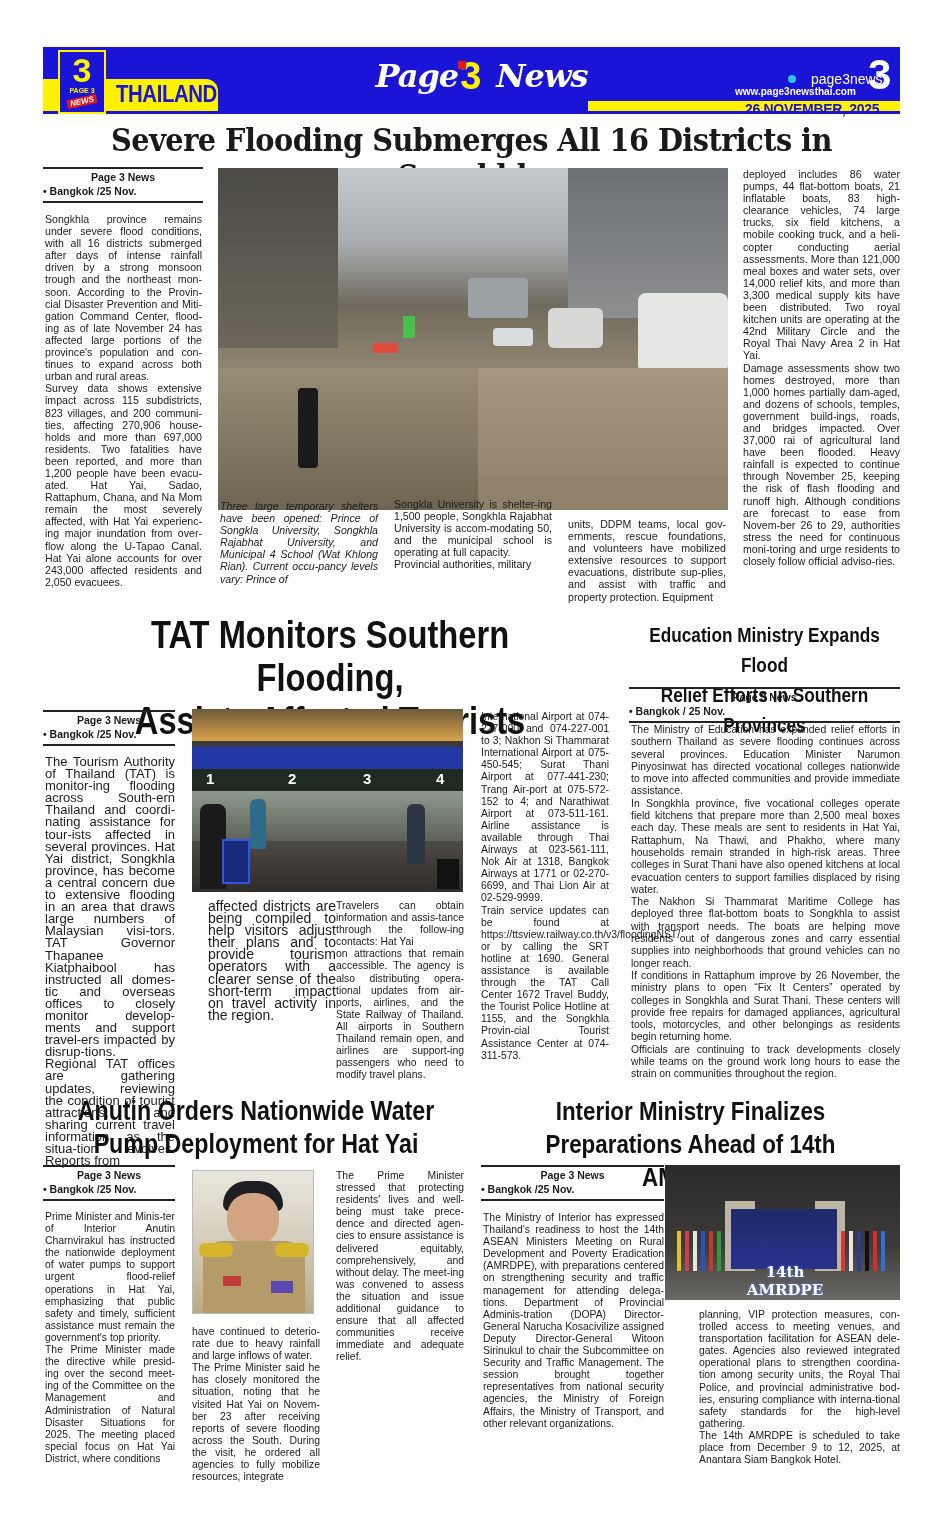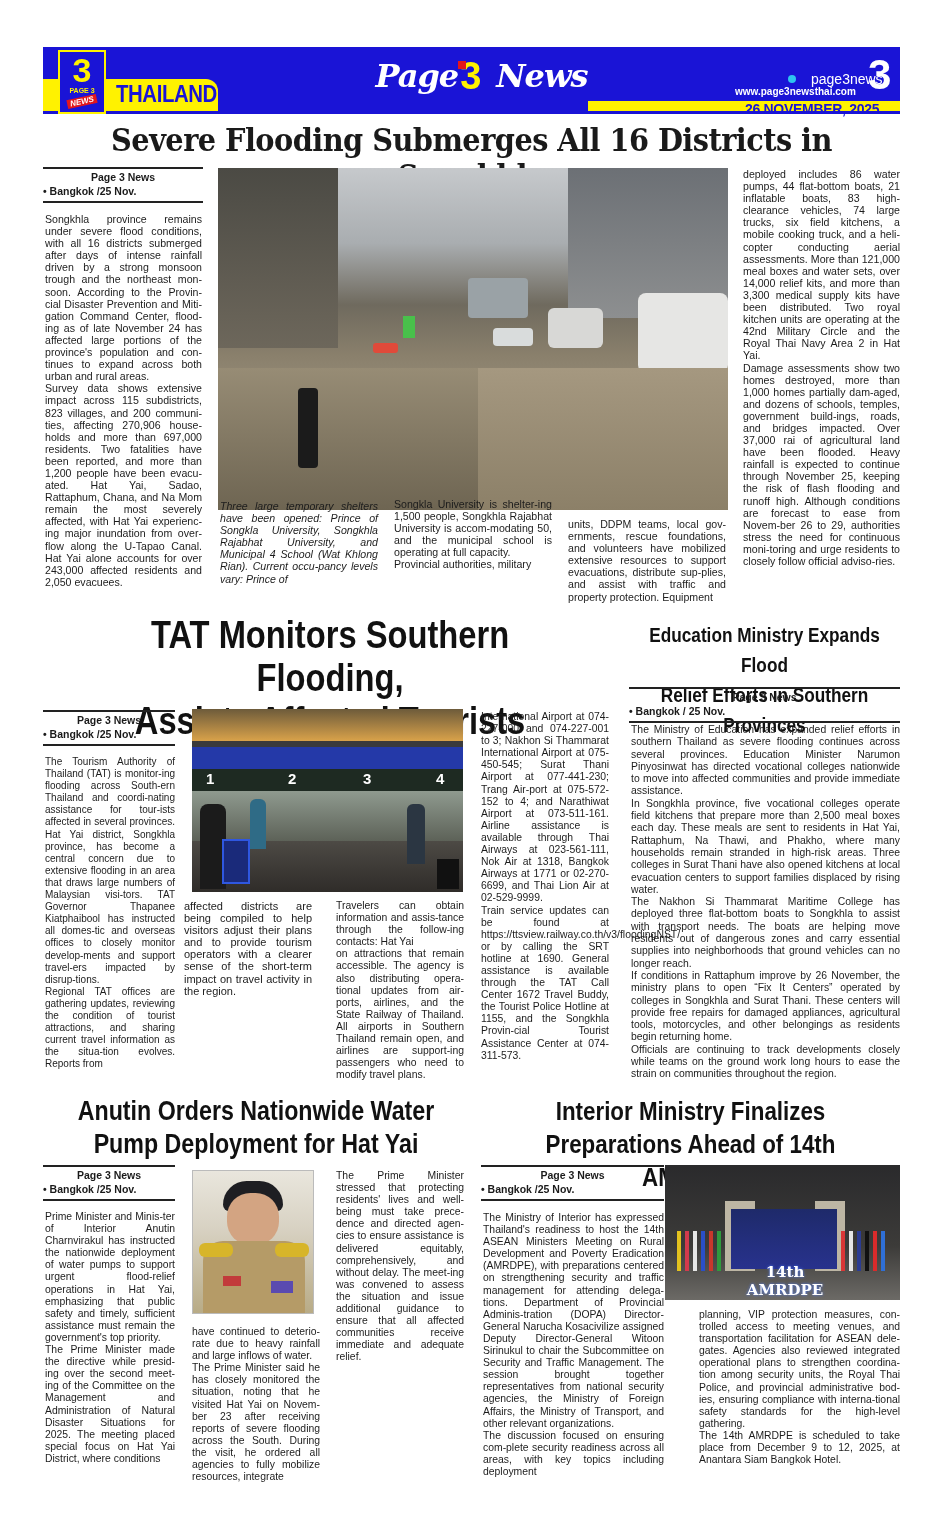--- a/index.html
+++ b/index.html
@@ -112,21 +112,21 @@
 
 <div class="abs h-cond" style="left:40px;top:614px;width:580px;font-size:38px;line-height:43px;transform:scaleX(0.86);">
   <div>TAT Monitors Southern Flooding,</div>
   <div>Assists Affected Tourists</div>
 </div>
 
 <div class="abs byline" style="left:43px;top:710px;width:132px;">
   <div class="src">Page 3 News</div>
   <div class="loc">• Bangkok /25 Nov.</div>
 </div>
-<div class="abs txt" style="left:45px;top:756px;width:130px;font-size:10px;">
+<div class="abs txt" style="left:45px;top:756px;width:130px;font-size:13px;">
   <p>The Tourism Authority of Thailand (TAT) is monitor-ing flooding across South-ern Thailand and coordi-nating assistance for tour-ists affected in several provinces. Hat Yai district, Songkhla province, has become a central concern due to extensive flooding in an area that draws large numbers of Malaysian visi-tors. TAT Governor Thapanee Kiatphaibool has instructed all domes-tic and overseas offices to closely monitor develop-ments and support travel-ers impacted by disrup-tions.</p>
   <p>Regional TAT offices are gathering updates, reviewing the condition of tourist attractions, and sharing current travel information as the situa-tion evolves. Reports from</p>
 </div>
 
 <div class="abs img" style="left:192px;top:709px;width:271px;height:183px;background:#3a3a3c;">
   <div style="position:absolute;left:0;top:0;width:100%;height:32px;background:linear-gradient(180deg,#6d5b3b,#d9a24a);"></div>
   <div style="position:absolute;left:0;top:38px;width:100%;height:22px;background:#2439a8;"></div>
   <div style="position:absolute;left:0;top:60px;width:100%;height:22px;background:#1e2a22;"></div>
   <div style="position:absolute;left:0;top:82px;width:100%;height:50px;background:linear-gradient(180deg,#8f9a8f,#5d6258);"></div>
   <div style="position:absolute;left:0;top:132px;width:100%;height:51px;background:linear-gradient(180deg,#4d4a45,#2f2c29);"></div>
@@ -134,21 +134,21 @@
   <div style="position:absolute;left:96px;top:61px;font-size:15px;font-weight:bold;color:#fff;">2</div>
   <div style="position:absolute;left:171px;top:61px;font-size:15px;font-weight:bold;color:#fff;">3</div>
   <div style="position:absolute;left:244px;top:61px;font-size:15px;font-weight:bold;color:#fff;">4</div>
   <div style="position:absolute;left:8px;top:95px;width:26px;height:85px;background:#1b1b1b;border-radius:8px 8px 0 0;"></div>
   <div style="position:absolute;left:30px;top:130px;width:28px;height:45px;background:#1a2a7a;border:2px solid #2f57e0;"></div>
   <div style="position:absolute;left:58px;top:90px;width:16px;height:50px;background:#2f6b86;border-radius:6px 6px 0 0;"></div>
   <div style="position:absolute;left:215px;top:95px;width:18px;height:60px;background:#2b3642;border-radius:6px 6px 0 0;"></div>
   <div style="position:absolute;left:245px;top:150px;width:22px;height:30px;background:#111;"></div>
 </div>
 
-<div class="abs txt" style="left:184px;top:900px;width:128px;font-size:11px;">
+<div class="abs txt" style="left:208px;top:900px;width:128px;font-size:14px;">
   <p>affected districts are being compiled to help visitors adjust their plans and to provide tourism operators with a clearer sense of the short-term impact on travel activity in the region.</p>
 </div>
 <div class="abs txt" style="left:336px;top:900px;width:128px;font-size:10.4px;">
   <p>Travelers can obtain information and assis-tance through the follow-ing contacts: Hat Yai</p>
   <p>on attractions that remain accessible. The agency is also distributing opera-tional updates from air-ports, airlines, and the State Railway of Thailand. All airports in Southern Thailand remain open, and airlines are support-ing passengers who need to modify travel plans.</p>
 </div>
 <div class="abs txt" style="left:481px;top:711px;width:128px;font-size:10.4px;">
   <p>International Airport at 074-227-000 and 074-227-001 to 3; Nakhon Si Thammarat International Airport at 075-450-545; Surat Thani Airport at 077-441-230; Trang Air-port at 075-572-152 to 4; and Narathiwat Airport at 073-511-161. Airline assistance is available through Thai Airways at 023-561-111, Nok Air at 1318, Bangkok Airways at 1771 or 02-270-6699, and Thai Lion Air at 02-529-9999.</p>
   <p>Train service updates can be found at https://ttsview.railway.co.th/v3/floodingNST/ or by calling the SRT hotline at 1690. General assistance is available through the TAT Call Center 1672 Travel Buddy, the Tourist Police Hotline at 1155, and the Songkhla Provin-cial Tourist Assistance Center at 074-311-573.</p>
 </div>
@@ -223,18 +223,17 @@
   <div style="position:absolute;left:184px;top:66px;width:4px;height:40px;background:#e6e6e6;"></div>
   <div style="position:absolute;left:192px;top:66px;width:4px;height:40px;background:#2b3c93;"></div>
   <div style="position:absolute;left:200px;top:66px;width:4px;height:40px;background:#111;"></div>
   <div style="position:absolute;left:208px;top:66px;width:4px;height:40px;background:#da2b2b;"></div>
   <div style="position:absolute;left:216px;top:66px;width:4px;height:40px;background:#2f6fd6;"></div>
   <div style="position:absolute;left:70px;top:98px;width:100px;font-family:'DejaVu Serif',serif;font-size:15px;font-weight:bold;color:#ffffff;text-align:center;text-shadow:0 0 3px #4c7bff;">14th AMRDPE</div>
 </div>
 
 <div class="abs txt" style="left:483px;top:1212px;width:181px;font-size:10.4px;">
   <p>The Ministry of Interior has expressed Thailand's readiness to host the 14th ASEAN Ministers Meeting on Rural Development and Poverty Eradication (AMRDPE), with preparations centered on strengthening security and traffic management for attending delega-tions. Department of Provincial Adminis-tration (DOPA) Director-General Narucha Kosacivilize assigned Deputy Director-General Witoon Sirinukul to chair the Subcommittee on Security and Traffic Management. The session brought together representatives from national security agencies, the Ministry of Foreign Affairs, the Ministry of Transport, and other relevant organizations.</p>
-  <p>The discussion focused on ensuring com-plete security readiness across all areas, with key topics including deployment</p>
 </div>
 <div class="abs txt" style="left:699px;top:1309px;width:201px;font-size:10.4px;">
   <p>planning, VIP protection measures, con-trolled access to meeting venues, and transportation facilitation for ASEAN dele-gates. Agencies also reviewed integrated operational plans to strengthen coordina-tion among security units, the Royal Thai Police, and provincial administrative bod-ies, ensuring compliance with interna-tional safety standards for the high-level gathering.</p>
   <p>The 14th AMRDPE is scheduled to take place from December 9 to 12, 2025, at Anantara Siam Bangkok Hotel.</p>
 </div>
 
 </body></html>

